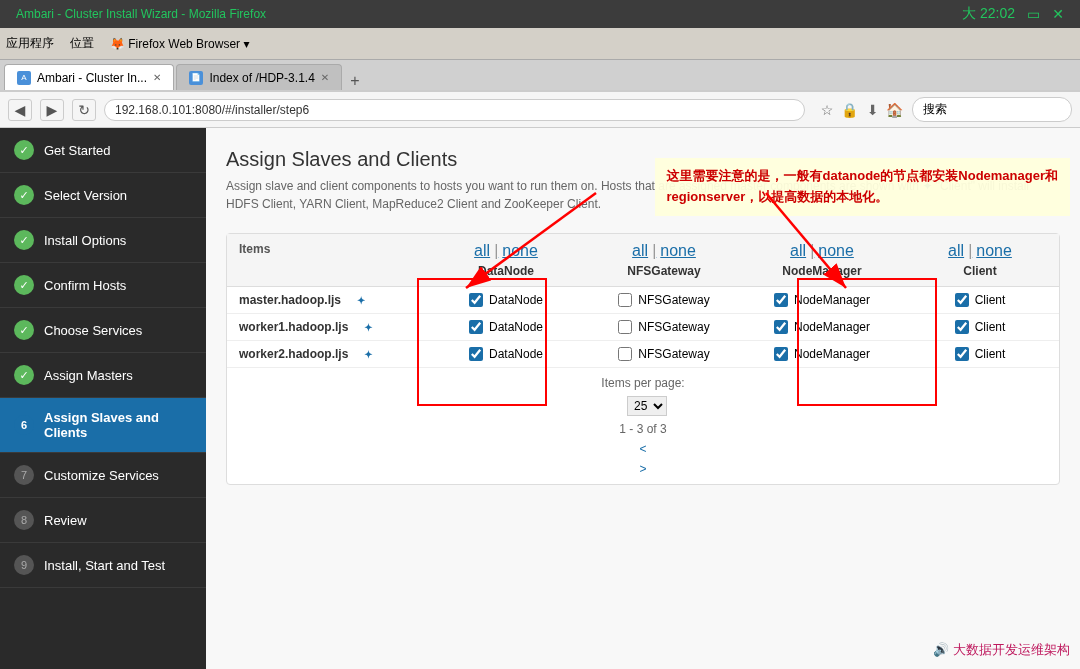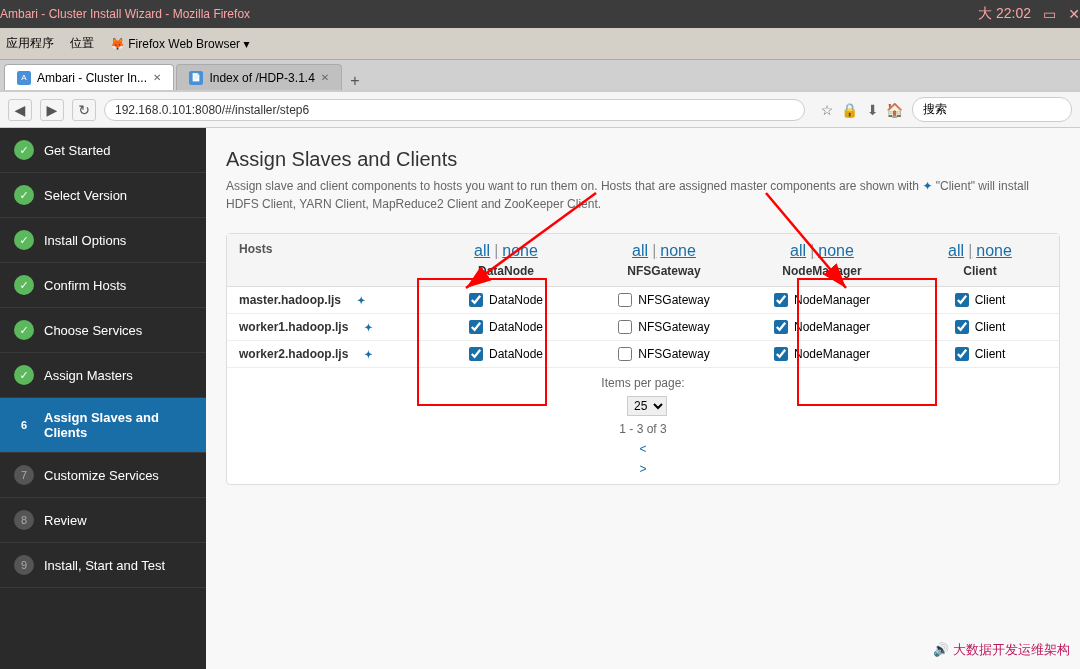--- a/index.html
+++ b/index.html
@@ -1,21 +1,21 @@
 <!DOCTYPE html>
 <html><head>
   <meta charset="utf-8">
   <style>
     * { box-sizing: border-box; margin: 0; padding: 0; }
     body { font-family: Arial, sans-serif; font-size: 13px; background: #f0f0f0; overflow: hidden; }
 
     
     .browser-window { width: 1080px; height: 669px; display: flex; flex-direction: column; background: #e8e8e8; }
 
-    .title-bar { background: #3c3c3c; color: #fca5a5; padding: 4px 0; font-size: 12px; display: flex; align-items: center; justify-content: space-between; height: 28px; }
+    .title-bar { background: #3c3c3c; color: #22c55e; padding: 4px 16px; font-size: 12px; display: flex; align-items: center; justify-content: space-between; height: 28px; }
     .title-bar-left { display: flex; align-items: center; gap: 8px; }
     .title-bar-right { display: flex; align-items: center; gap: 12px; font-size: 14px; }
 
     .menu-bar { background: #d4d0c8; padding: 2px 6px; display: flex; align-items: center; gap: 16px; font-size: 12px; height: 32px; border-bottom: 1px solid #aaa; }
     .menu-bar-item { cursor: pointer; }
 
     .tabs-bar { background: #d0d0d0; display: flex; align-items: flex-end; padding: 4px 4px 0; gap: 2px; height: 32px; border-bottom: 2px solid #ccc; }
     .tab { display: flex; align-items: center; gap: 6px; padding: 4px 12px; background: #c0c0c0; border: 1px solid #aaa; border-bottom: none; border-radius: 4px 4px 0 0; font-size: 12px; cursor: pointer; height: 26px; }
     .tab.active { background: white; }
     .tab-close { font-size: 10px; color: #666; cursor: pointer; }
@@ -187,21 +187,21 @@
       <h1 class="page-title">Assign Slaves and Clients</h1>
       <p class="page-description">
         Assign slave and client components to hosts you want to run them on.
         Hosts that are assigned master components are shown with <span style="color:#1a6ea8;">✦</span>
         "Client" will install HDFS Client, YARN Client, MapReduce2 Client and ZooKeeper Client.
       </p>
 
       <div class="assign-table" style="position:relative;">
 
         <div class="table-header">
-          <div class="col-host" style="font-weight:bold;font-size:12px;color:#555;">Hosts</div>
+          <div class="col-host" style="font-weight:bold;font-size:12px;color:#555;">Items</div>
 
           <div class="col-group">
             <div class="col-group-header">
               <div class="col-all-none">
                 <span>all</span>
                 <span class="sep">|</span>
                 <span>none</span>
               </div>
               <span style="font-size:12px;font-weight:bold;color:#333;">DataNode</span>
             </div>
@@ -349,20 +349,23 @@
           <span>1 - 3 of 3</span>
           <span style="cursor:pointer;color:#1a6ea8;">&lt;</span>
           <span style="cursor:pointer;color:#1a6ea8;">&gt;</span>
         </div>
 
         <div style="position:absolute; top:44px; left:190px; width:130px; height:128px; border:2px solid red; pointer-events:none;"></div>
         <div style="position:absolute; top:44px; left:570px; width:140px; height:128px; border:2px solid red; pointer-events:none;"></div>
 
       </div>
 
+      <div style="position:absolute; top:30px; right:10px; background:rgba(255,255,220,0.95); padding:8px 12px; border:none; font-size:13px; color:#cc0000; font-weight:bold; line-height:1.6; max-width:440px; pointer-events:none;">
+        这里需要注意的是，一般有datanode的节点都安装Nodemanager和<br>regionserver，以提高数据的本地化。
+      </div>
 
       <svg style="position:absolute;top:0;left:0;width:100%;height:100%;pointer-events:none;overflow:visible;">
 
         <line x1="390" y1="65" x2="260" y2="160" stroke="red" stroke-width="2.5" marker-end="url(#arrowhead)"></line>
 
         <line x1="560" y1="65" x2="640" y2="160" stroke="red" stroke-width="2.5" marker-end="url(#arrowhead)"></line>
         <defs>
           <marker id="arrowhead" markerWidth="10" markerHeight="7" refX="10" refY="3.5" orient="auto">
             <polygon points="0 0, 10 3.5, 0 7" fill="red"></polygon>
           </marker>

